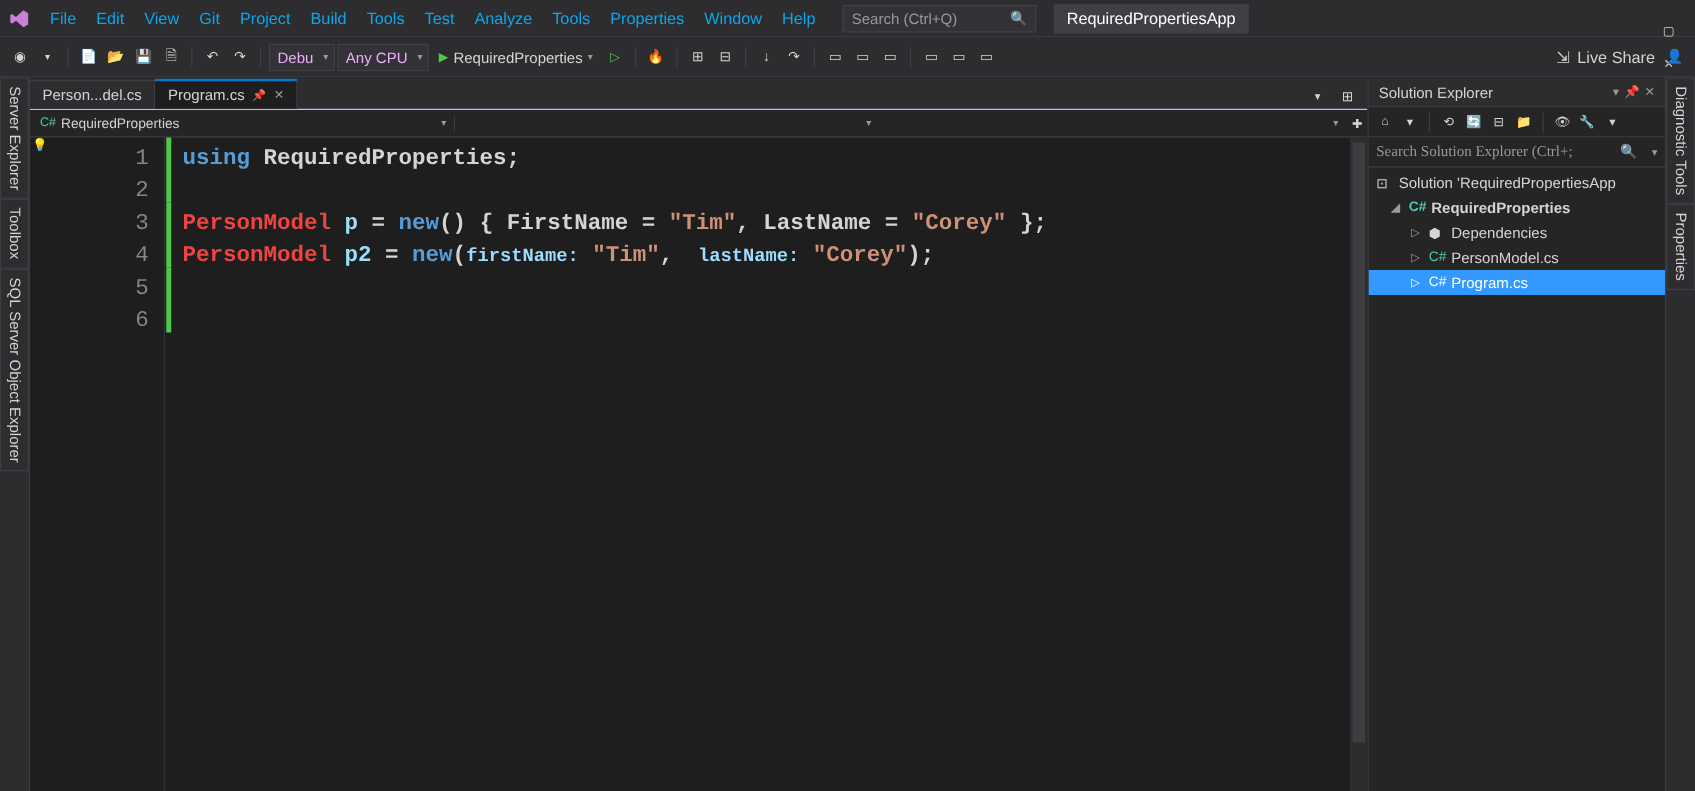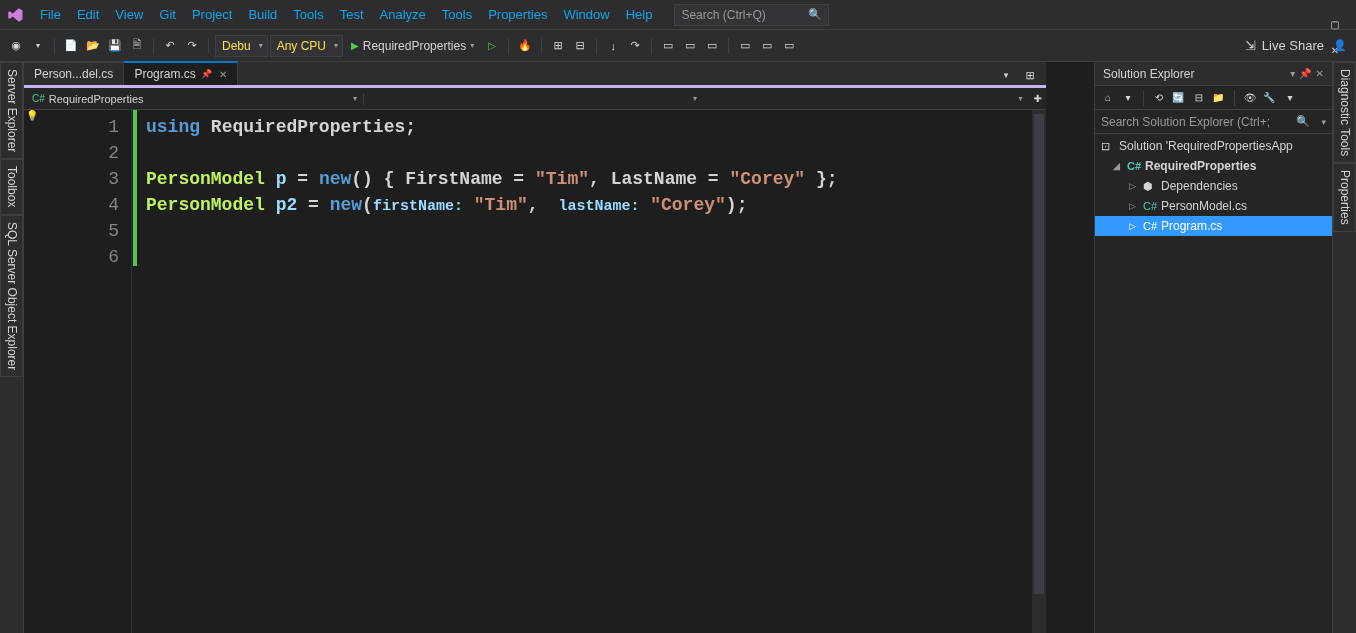--- a/index.html
+++ b/index.html
@@ -106,21 +106,21 @@
   background: #3e3e42;
   margin: 0 4px;
 }
 .tb-dropdown {
   height: 22px;
   background: #333337;
   border: 1px solid #3f3f46;
   padding: 0 16px 0 6px;
   display: flex;
   align-items: center;
-  color: #fde047;
+  color: #f0abfc;
   font-size: 12px;
   position: relative;
 }
 .tb-dropdown::after {
   content: "▾";
   position: absolute;
   right: 4px;
   font-size: 8px;
   color: #999;
 }
@@ -182,21 +182,21 @@
   display: flex;
   flex-direction: column;
   background: #1e1e1e;
   min-width: 0;
 }
 .doc-tabs {
   height: 26px;
   background: #2d2d30;
   display: flex;
   align-items: flex-end;
-  border-bottom: 3px solid #c4b5fd;
+  border-bottom: 1px solid #c4b5fd;
 }
 .doc-tab {
   padding: 4px 10px;
   background: #2d2d30;
   color: #d4d4d4;
   font-size: 12px;
   display: flex;
   align-items: center;
   gap: 6px;
   border-top: 1px solid #3e3e42;
@@ -280,21 +280,21 @@
 }
 .cursor {
   display: inline-block;
   width: 1px;
   height: 20px;
   background: #d4d4d4;
   vertical-align: middle;
   margin-left: 0px;
 }
 .kw { color: #569cd6; }
-.type { color: #bef264; }
+.type { color: #ef4444; }
 .str { color: #ce9178; }
 .param { color: #9cdcfe; font-size: 15px; }
 .var { color: #9cdcfe; }
 .pun { color: #d4d4d4; }
 .prop { color: #d4d4d4; }
 
 .vscroll {
   width: 14px;
   background: #2d2d30;
   position: relative;
@@ -321,21 +321,20 @@
 .margin-indicator div { height: 26px; }
 .ind-bulb { font-size: 10px; color: #ffcc00; padding-left: 2px; }
 
 
 .solution-panel {
   width: 238px;
   background: #252526;
   display: flex;
   flex-direction: column;
   border-left: 1px solid #3e3e42;
-  margin-left: 48px;
 }
 .panel-header {
   height: 24px;
   background: #2d2d30;
   display: flex;
   align-items: center;
   padding: 0 8px;
   color: #d4d4d4;
   font-size: 12px;
   border-bottom: 1px solid #3e3e42;
@@ -367,20 +366,21 @@
 .panel-search {
   height: 24px;
   background: #252526;
   border-bottom: 1px solid #3e3e42;
   display: flex;
   align-items: center;
   padding: 0 6px;
   color: #999;
   font-size: 12px;
   position: relative;
+  font-family: Liberation Serif, serif;
 }
 .panel-search .sicon { position: absolute; right: 22px; font-size: 11px; }
 .panel-search .darr { position: absolute; right: 6px; font-size: 9px; }
 
 .tree {
   flex: 1;
   padding: 2px 0;
   font-size: 12px;
 }
 .tree-row {
@@ -419,20 +419,21 @@
   <div class="menu-item">Test</div>
   <div class="menu-item">Analyze</div>
   <div class="menu-item">Tools</div>
   <div class="menu-item">Properties</div>
   <div class="menu-item">Window</div>
   <div class="menu-item">Help</div>
   <div class="search-box">
     <span>Search (Ctrl+Q)</span>
     <span class="sicon">🔍</span>
   </div>
+  <div class="app-name">RequiredPropertiesApp</div>
   <div class="titlebar-right">
     <div class="user-badge">TC</div>
     <div class="win-btn">─</div>
     <div class="win-btn">▢</div>
     <div class="win-btn">✕</div>
   </div>
 </div>
 
 <div class="toolbar">
   <div class="tb-btn">◉</div>

